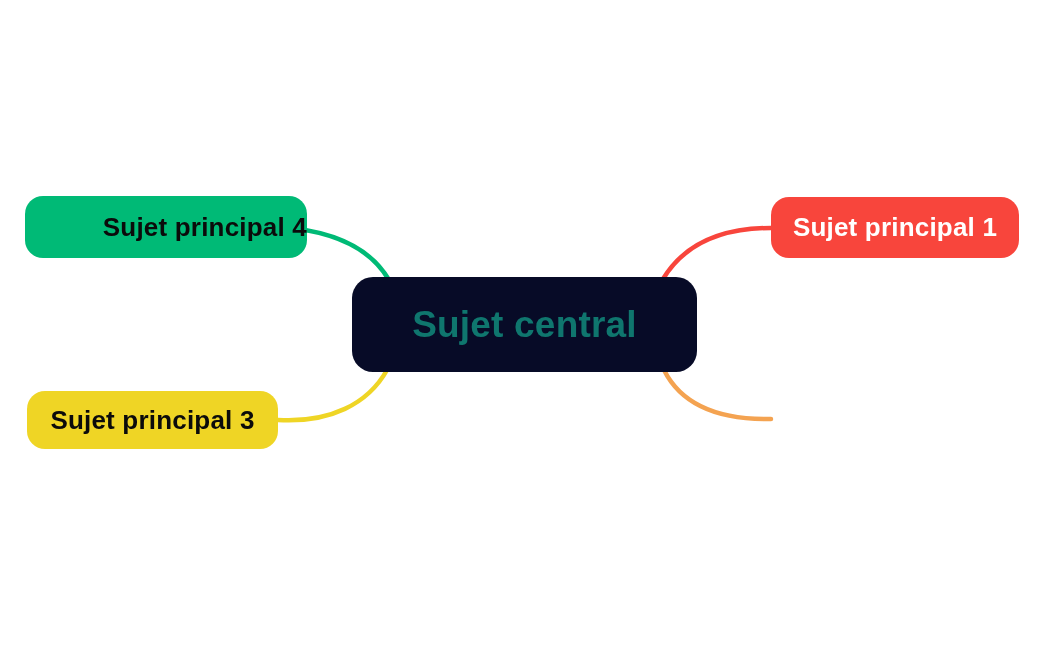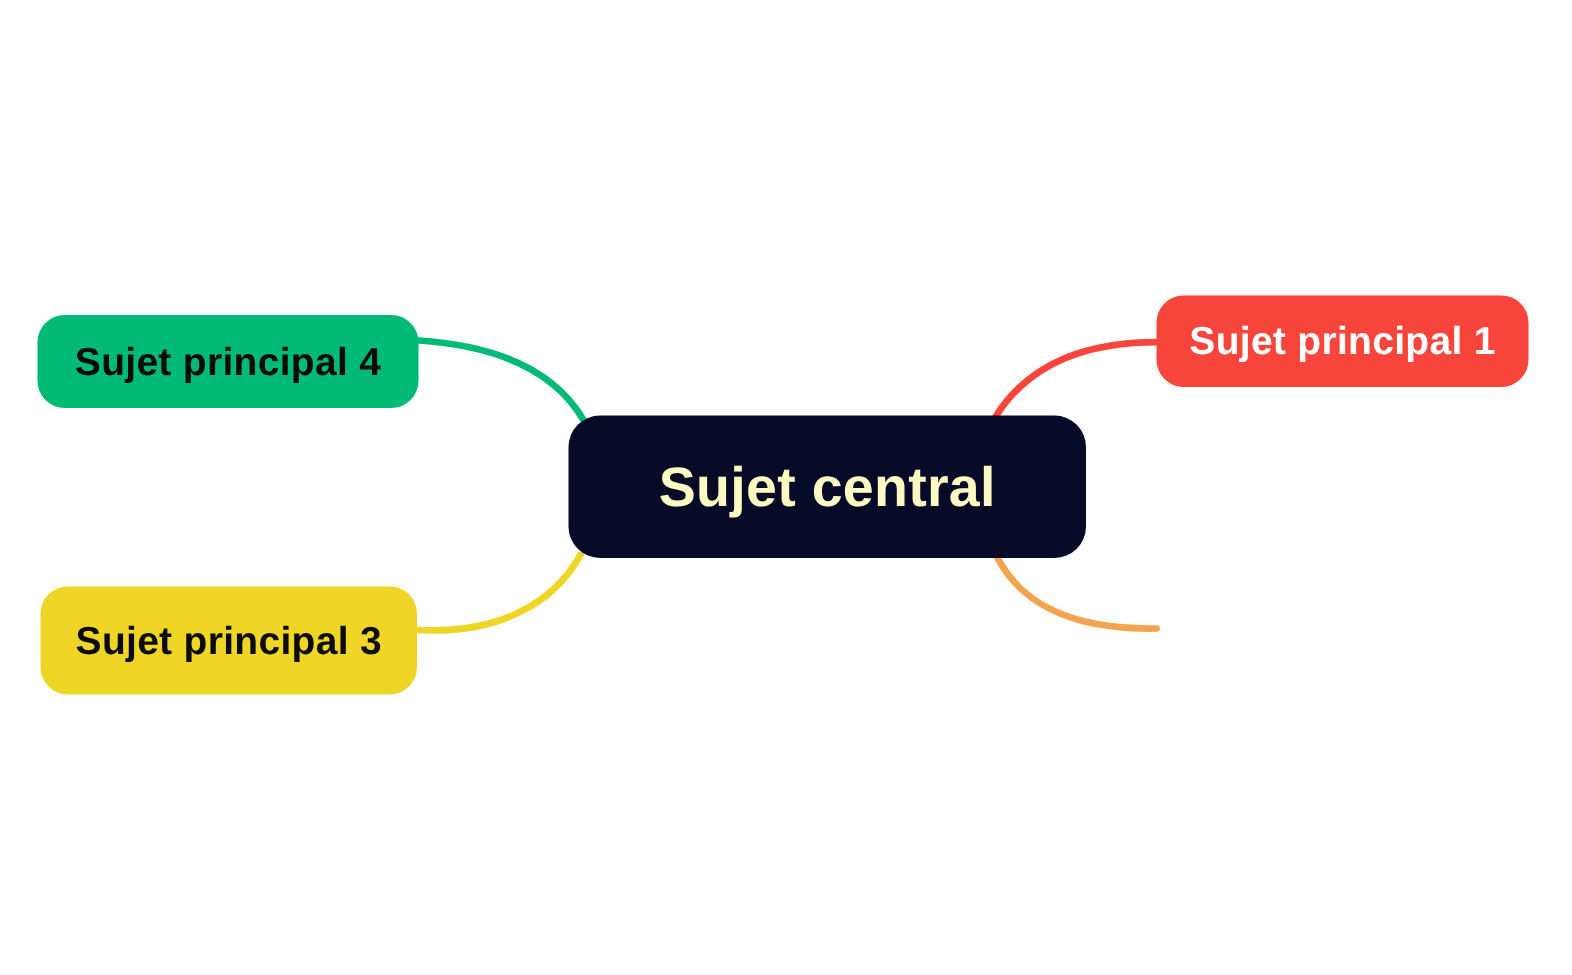--- a/index.html
+++ b/index.html
@@ -43,38 +43,38 @@
     font-size: 26px;
   }
   .node.central {
     left: 352px;
     top: 277px;
     width: 345px;
     height: 95px;
     border-radius: 21px;
     font-size: 37px;
   }
-  .node.pos-tl { left: 25px;  top: 210px; width: 254px; height: 62px; }
+  .node.pos-tl { left: 25px;  top: 196px; width: 282px; height: 62px; justify-content: flex-end; }
   .node.pos-tr { left: 771px; top: 197px; width: 248px; height: 61px; }
-  .node.pos-bl { left: 27px;  top: 391px; width: 251px; height: 72px; }
+  .node.pos-bl { left: 27px;  top: 391px; width: 251px; height: 58px; }
   .node.pos-br { left: 771px; top: 391px; width: 252px; height: 61px; }
 </style>
 </head>
 <body>
 
 <div class="canvas">
 
   <svg class="connectors" viewBox="0 0 1048 650" xmlns="http://www.w3.org/2000/svg" aria-hidden="true">
     <path d="M279,227 C325,230 368,244 389,280" stroke="#00BA76"></path>
     <path d="M663,279 C683,246 718,228 771,228" stroke="#F8453C"></path>
     <path d="M278,420 C330,423 368,404 387,370" stroke="#EFD525"></path>
     <path d="M664,370 C681,404 716,420 771,419" stroke="#F4A351"></path>
   </svg>
 
-  <div class="node central" style="background-color: rgb(7, 11, 39); color: #fef9c3; margin-left: 27px;">
+  <div class="node central" style="background-color: rgb(7, 11, 39); color: #0f766e;">
     <span>Sujet central</span>
   </div>
 
   <div class="node branch pos-tr" style="background-color: rgb(248, 69, 60); color: rgb(255, 255, 255);">
     <span>Sujet principal 1</span>
   </div>
 
 
   <div class="node branch pos-bl" style="background-color: rgb(239, 213, 37); color: rgb(11, 11, 11);">
     <span>Sujet principal 3</span>

